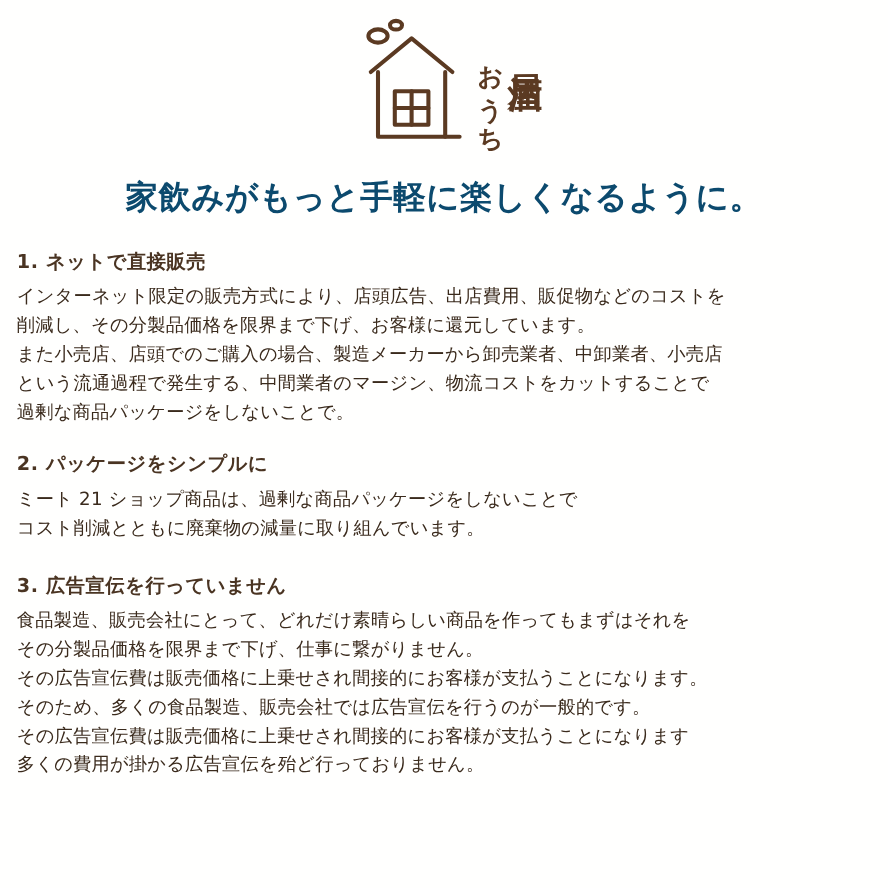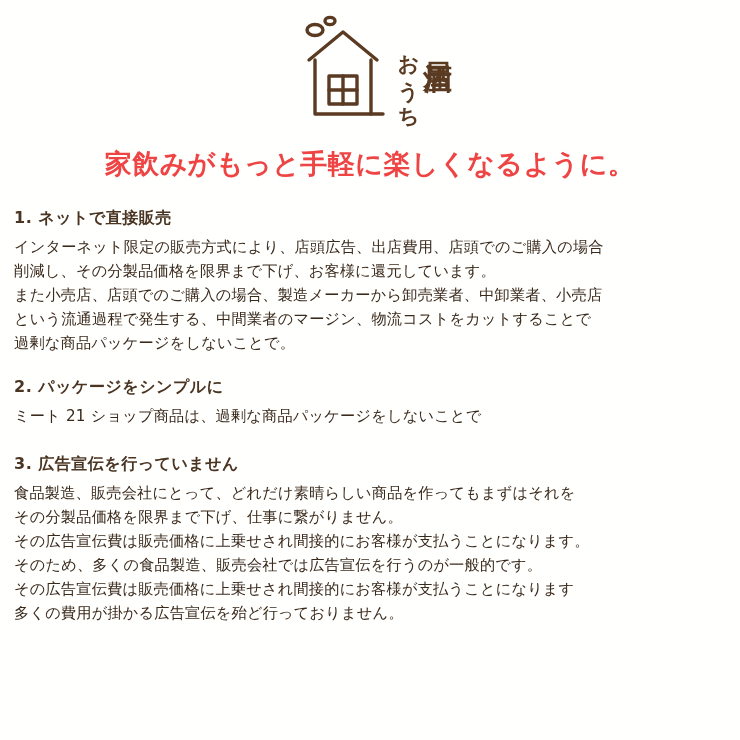--- a/index.html
+++ b/index.html
@@ -62,21 +62,21 @@
     font-size: 21px;
     line-height: 1.12;
     padding-top: 2px;
   }
 
   
   .headline {
     text-align: center;
     font-size: 27px;
     font-weight: 700;
-    color: #ef4444;
+    color: #0c4a6e;
     letter-spacing: 0.5px;
     margin: 8px 0 26px 0;
     font-family: "DejaVu Sans", "Liberation Sans", sans-serif;
   }
 
   
   .content {
     padding: 0 14px 0 14px;
   }
   .section {
@@ -133,32 +133,33 @@
     </div>
   </div>
 
   <div class="headline">家飲みがもっと手軽に楽しくなるように。</div>
 
   <div class="content">
 
     <div class="section s1">
       <div class="section-title">1. ネットで直接販売</div>
       <div class="section-body">
-        <p>インターネット限定の販売方式により、店頭広告、出店費用、店頭でのご購入の場合</p>
+        <p>インターネット限定の販売方式により、店頭広告、出店費用、販促物などのコストを</p>
         <p>削減し、その分製品価格を限界まで下げ、お客様に還元しています。</p>
         <p>また小売店、店頭でのご購入の場合、製造メーカーから卸売業者、中卸業者、小売店</p>
         <p>という流通過程で発生する、中間業者のマージン、物流コストをカットすることで</p>
         <p>過剰な商品パッケージをしないことで。</p>
       </div>
     </div>
 
     <div class="section s2">
       <div class="section-title">2. パッケージをシンプルに</div>
       <div class="section-body">
         <p>ミート 21 ショップ商品は、過剰な商品パッケージをしないことで</p>
+        <p>コスト削減とともに廃棄物の減量に取り組んでいます。</p>
       </div>
     </div>
 
     <div class="section s3">
       <div class="section-title">3. 広告宣伝を行っていません</div>
       <div class="section-body">
         <p>食品製造、販売会社にとって、どれだけ素晴らしい商品を作ってもまずはそれを</p>
         <p>その分製品価格を限界まで下げ、仕事に繋がりません。</p>
         <p>その広告宣伝費は販売価格に上乗せされ間接的にお客様が支払うことになります。</p>
         <p>そのため、多くの食品製造、販売会社では広告宣伝を行うのが一般的です。</p>

